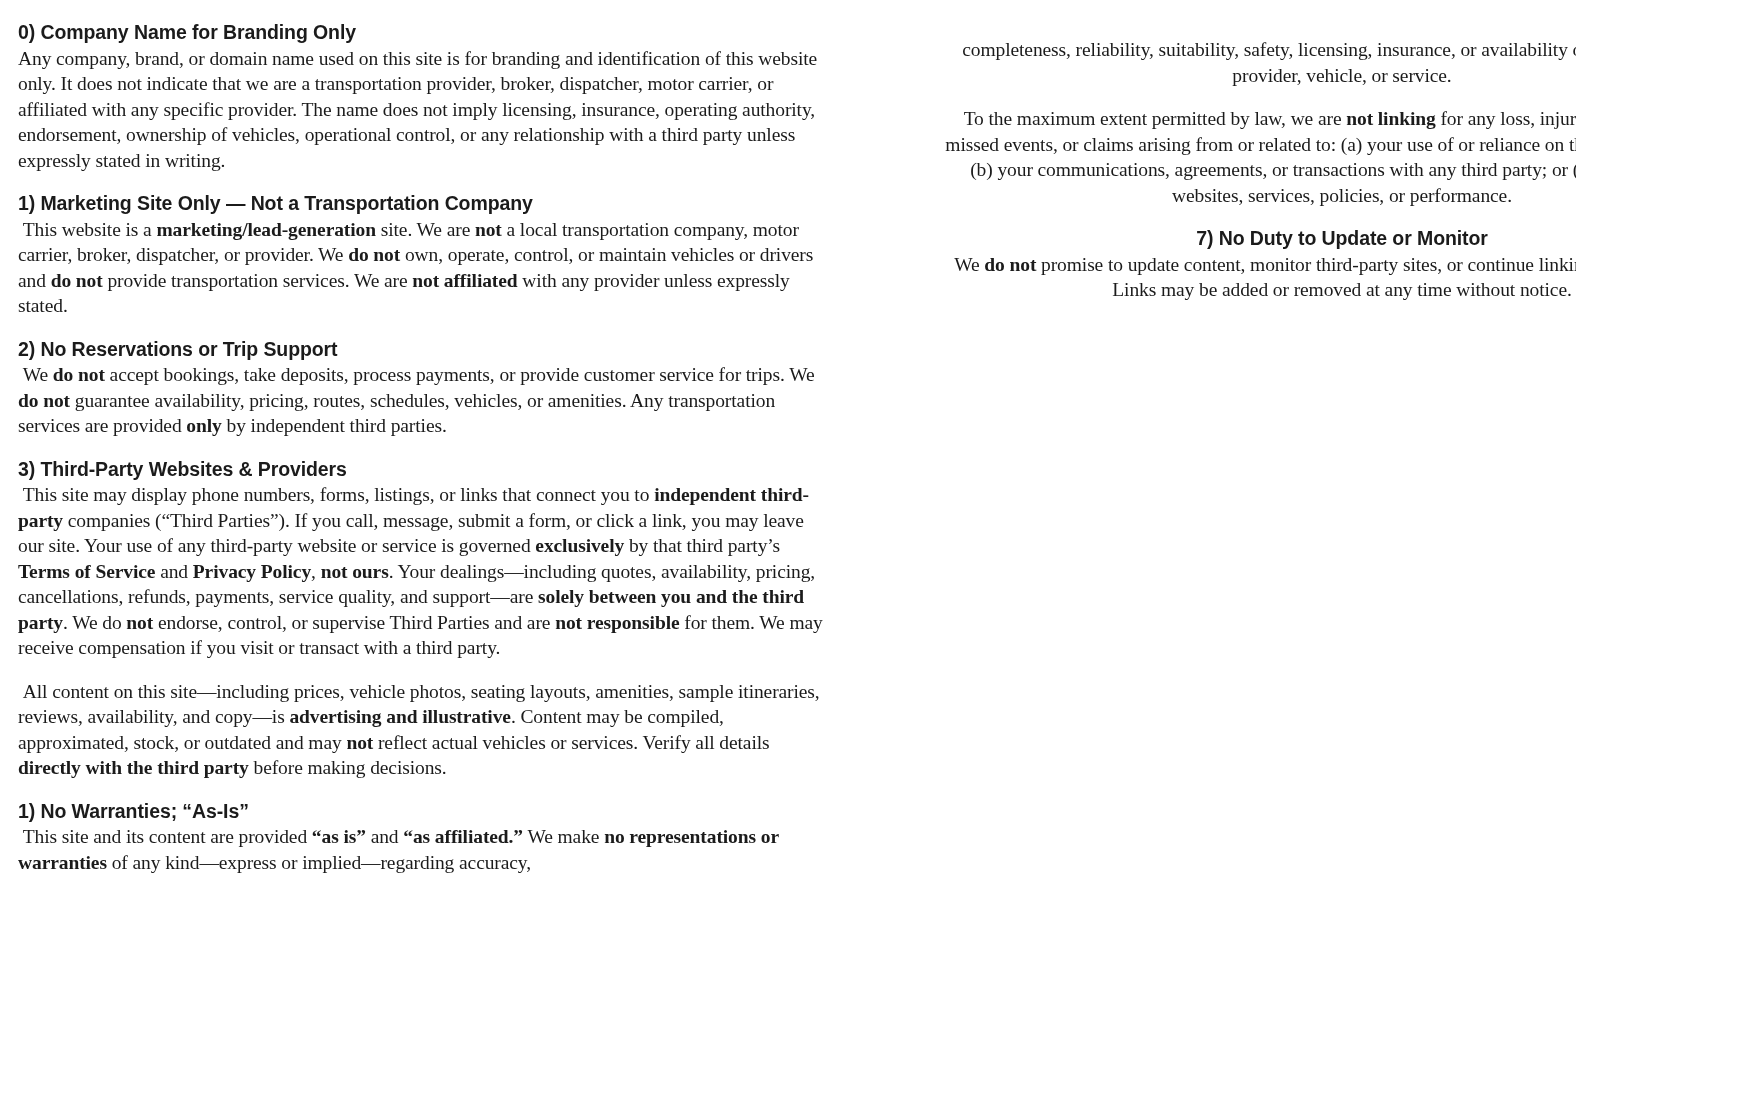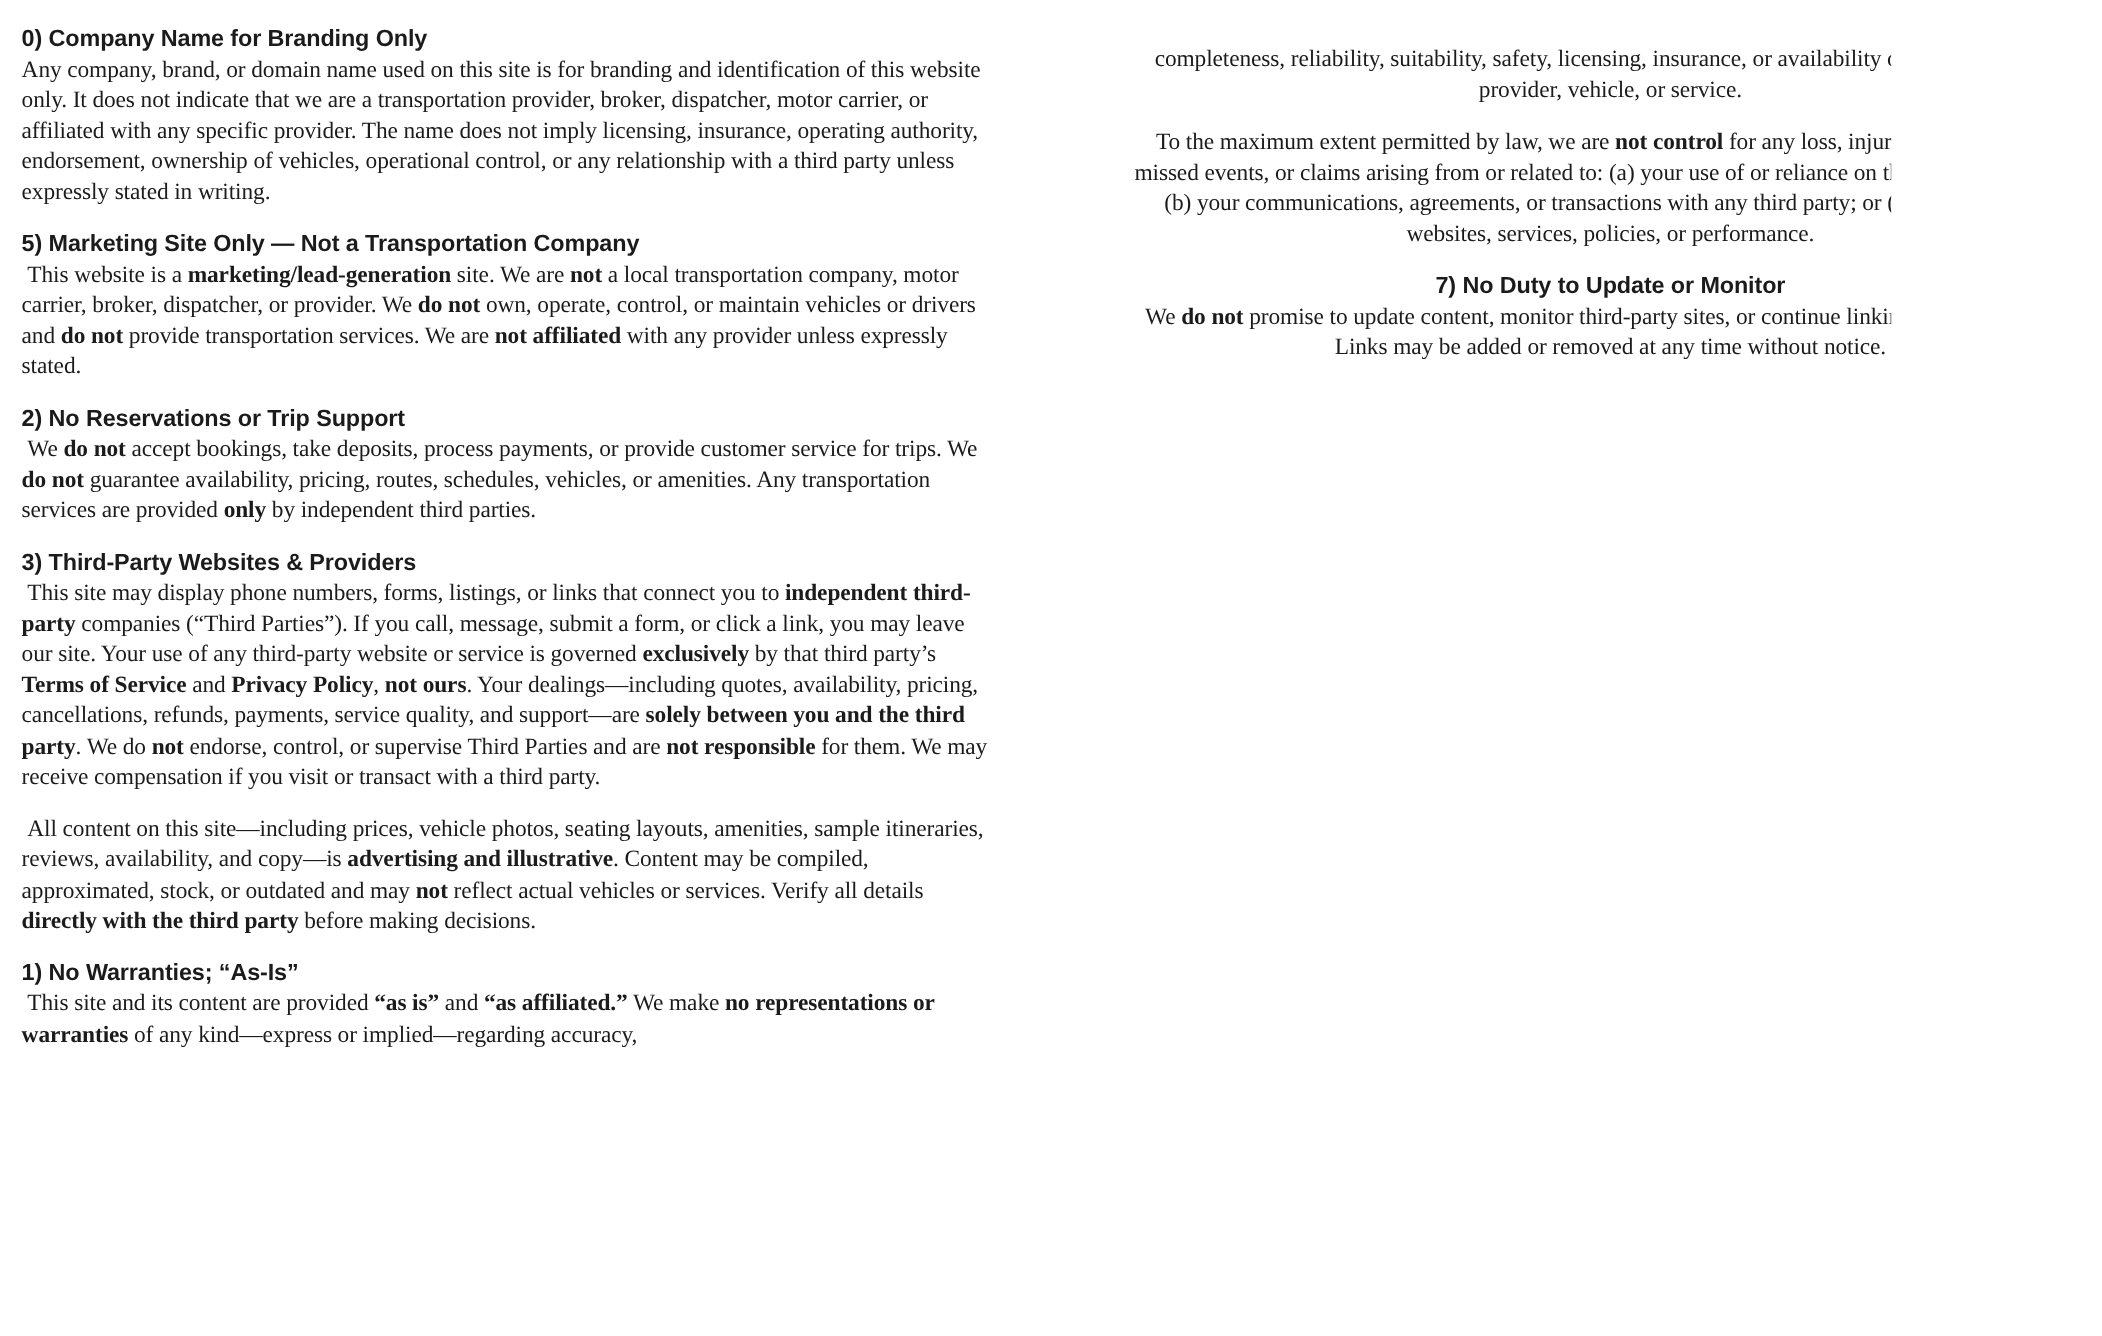--- a/index.html
+++ b/index.html
@@ -42,21 +42,21 @@
 <main class="page">
 
   <div class="col col-left">
 
     <section class="sec">
       <h2 class="sec-heading">0) Company Name for Branding Only</h2>
       <p class="sec-body">Any company, brand, or domain name used on this site is for branding and identification of this website only. It does not indicate that we are a transportation provider, broker, dispatcher, motor carrier, or affiliated with any specific provider. The name does not imply licensing, insurance, operating authority, endorsement, ownership of vehicles, operational control, or any relationship with a third party unless expressly stated in writing.</p>
     </section>
 
     <section class="sec">
-      <h2 class="sec-heading">5) Marketing Site Only — Not a Transportation Company</h2>
+      <h2 class="sec-heading">1) Marketing Site Only — Not a Transportation Company</h2>
       <p class="sec-body"> This website is a <b>marketing/lead-generation</b> site. We are <b>not</b> a local transportation company, motor carrier, broker, dispatcher, or provider. We <b>do not</b> own, operate, control, or maintain vehicles or drivers and <b>do not</b> provide transportation services. We are <b>not affiliated</b> with any provider unless expressly stated.</p>
     </section>
 
     <section class="sec">
       <h2 class="sec-heading">2) No Reservations or Trip Support</h2>
       <p class="sec-body"> We <b>do not</b> accept bookings, take deposits, process payments, or provide customer service for trips. We <b>do not</b> guarantee availability, pricing, routes, schedules, vehicles, or amenities. Any transportation services are provided <b>only</b> by independent third parties.</p>
     </section>
 
     <section class="sec">
       <h2 class="sec-heading">3) Third-Party Websites &amp; Providers</h2>
@@ -74,21 +74,21 @@
 
   </div>
 
   <div class="col col-right">
 
     <section class="sec">
       <p class="sec-body">completeness, reliability, suitability, safety, licensing, insurance, or availability of any information, provider, vehicle, or service.</p>
     </section>
 
     <section class="sec">
-      <p class="sec-body"> To the maximum extent permitted by law, we are <b>not control</b> for any loss, injury, damages, delays, missed events, or claims arising from or related to: (a) your use of or reliance on this site or its content; (b) your communications, agreements, or transactions with any third party; or (c) any third-party websites, services, policies, or performance.</p>
+      <p class="sec-body"> To the maximum extent permitted by law, we are <b>not linking</b> for any loss, injury, damages, delays, missed events, or claims arising from or related to: (a) your use of or reliance on this site or its content; (b) your communications, agreements, or transactions with any third party; or (c) any third-party websites, services, policies, or performance.</p>
     </section>
 
     <section class="sec">
       <h2 class="sec-heading">7) No Duty to Update or Monitor</h2>
       <p class="sec-body"> We <b>do not</b> promise to update content, monitor third-party sites, or continue linking to any third party. Links may be added or removed at any time without notice.</p>
     </section>
 
   </div>
 
 </main>

